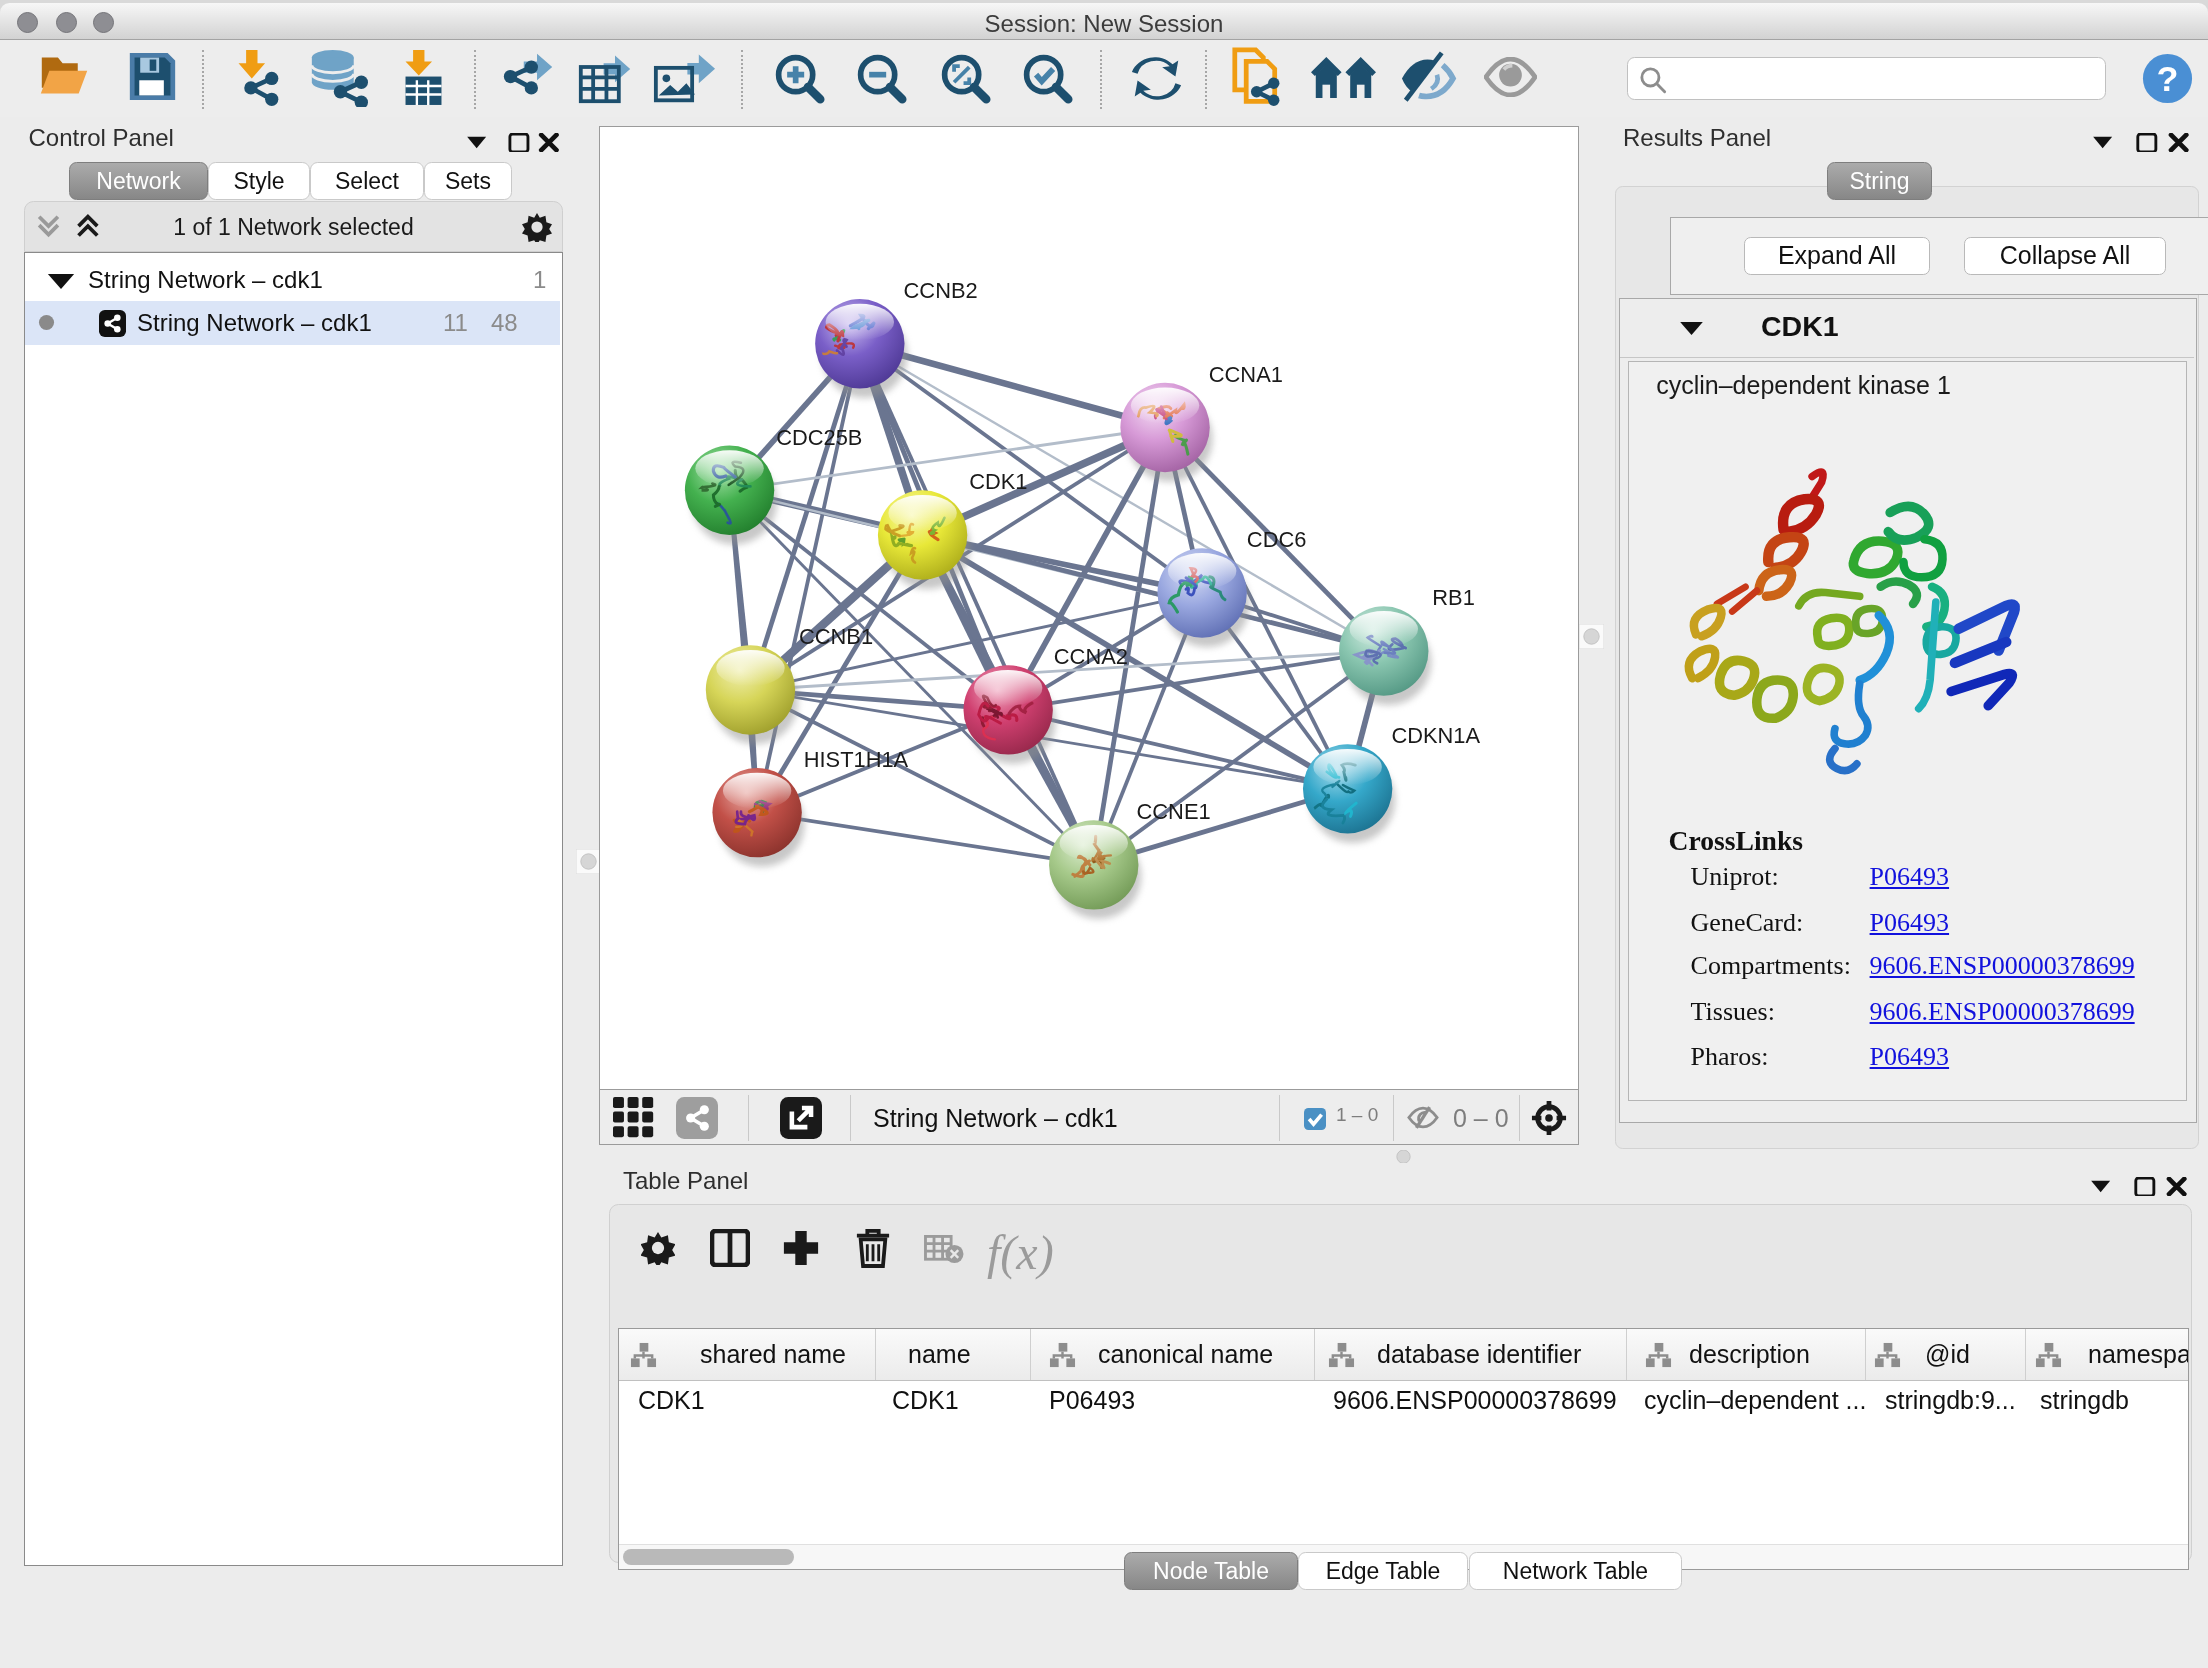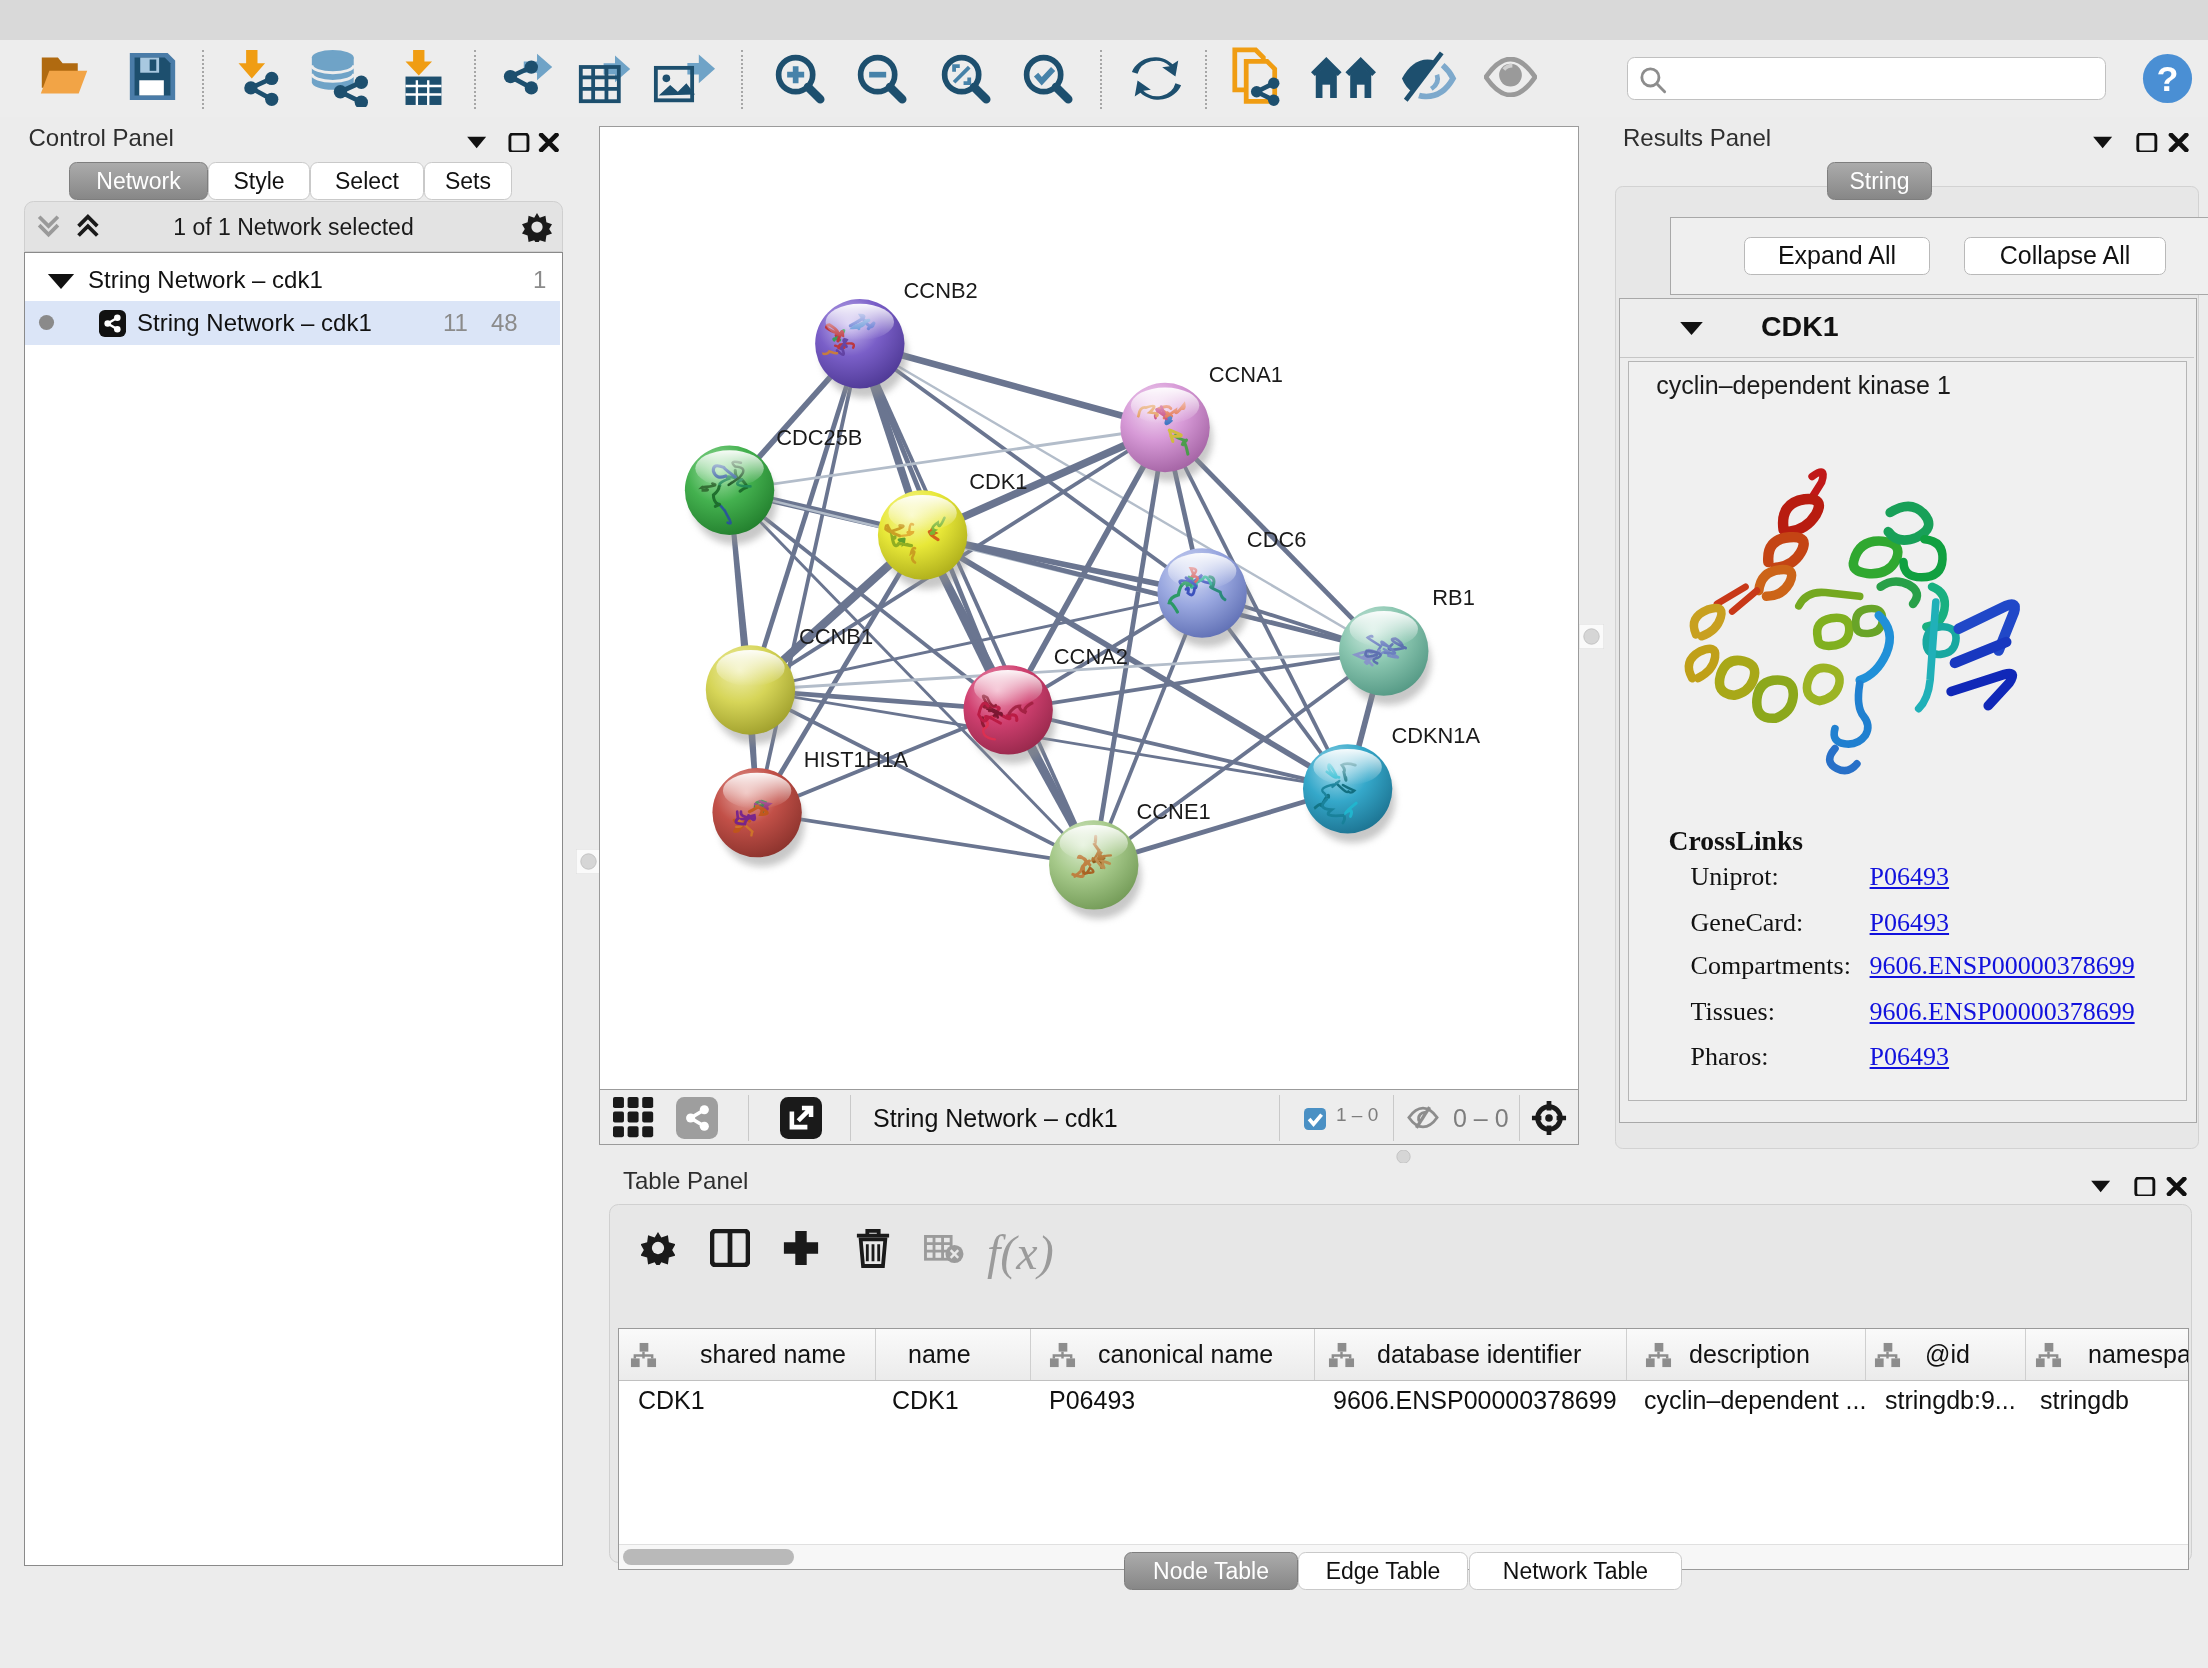--- a/index.html
+++ b/index.html
@@ -48,20 +48,26 @@
     background:#ececec; border-top:1.9px solid #c2c2c2; }
   .sbtn { position:absolute; top:16px; width:54px; height:36px; background:linear-gradient(#fdfdfd,#ececec);
     border:1.9px solid #b5b5b5; border-radius:3.8px; }
   a.abs { text-decoration:underline; }
 </style>
 </head>
 <body>
 <div id="win">
   <div class="abs" style="left:0;top:40px;width:2208px;height:1628px;background:#ececec;"></div>
 
+  <div id="titlebar">
+    <div class="mbtn" style="left:17px;"></div>
+    <div class="mbtn" style="left:56px;"></div>
+    <div class="mbtn" style="left:93px;"></div>
+    <div id="wtitle">Session: New Session</div>
+  </div>
 
   <div id="toolbar">
 
     <svg class="ticon" style="left:38px;top:9.5px" width="53" height="53" viewBox="0 0 56 56">
       <path d="M4 8 h17 l5 6 h16 v26 H4 z" fill="#b06a10"></path>
       <path d="M12 22 h40 l-9 24 H3 z" fill="#f2a446"></path>
     </svg>
 
     <svg class="ticon" style="left:127px;top:9.5px" width="51" height="53" viewBox="0 0 54 56">
       <path d="M3 3 h40 l8 8 v42 H3 z" fill="#4a7ca8"></path>

